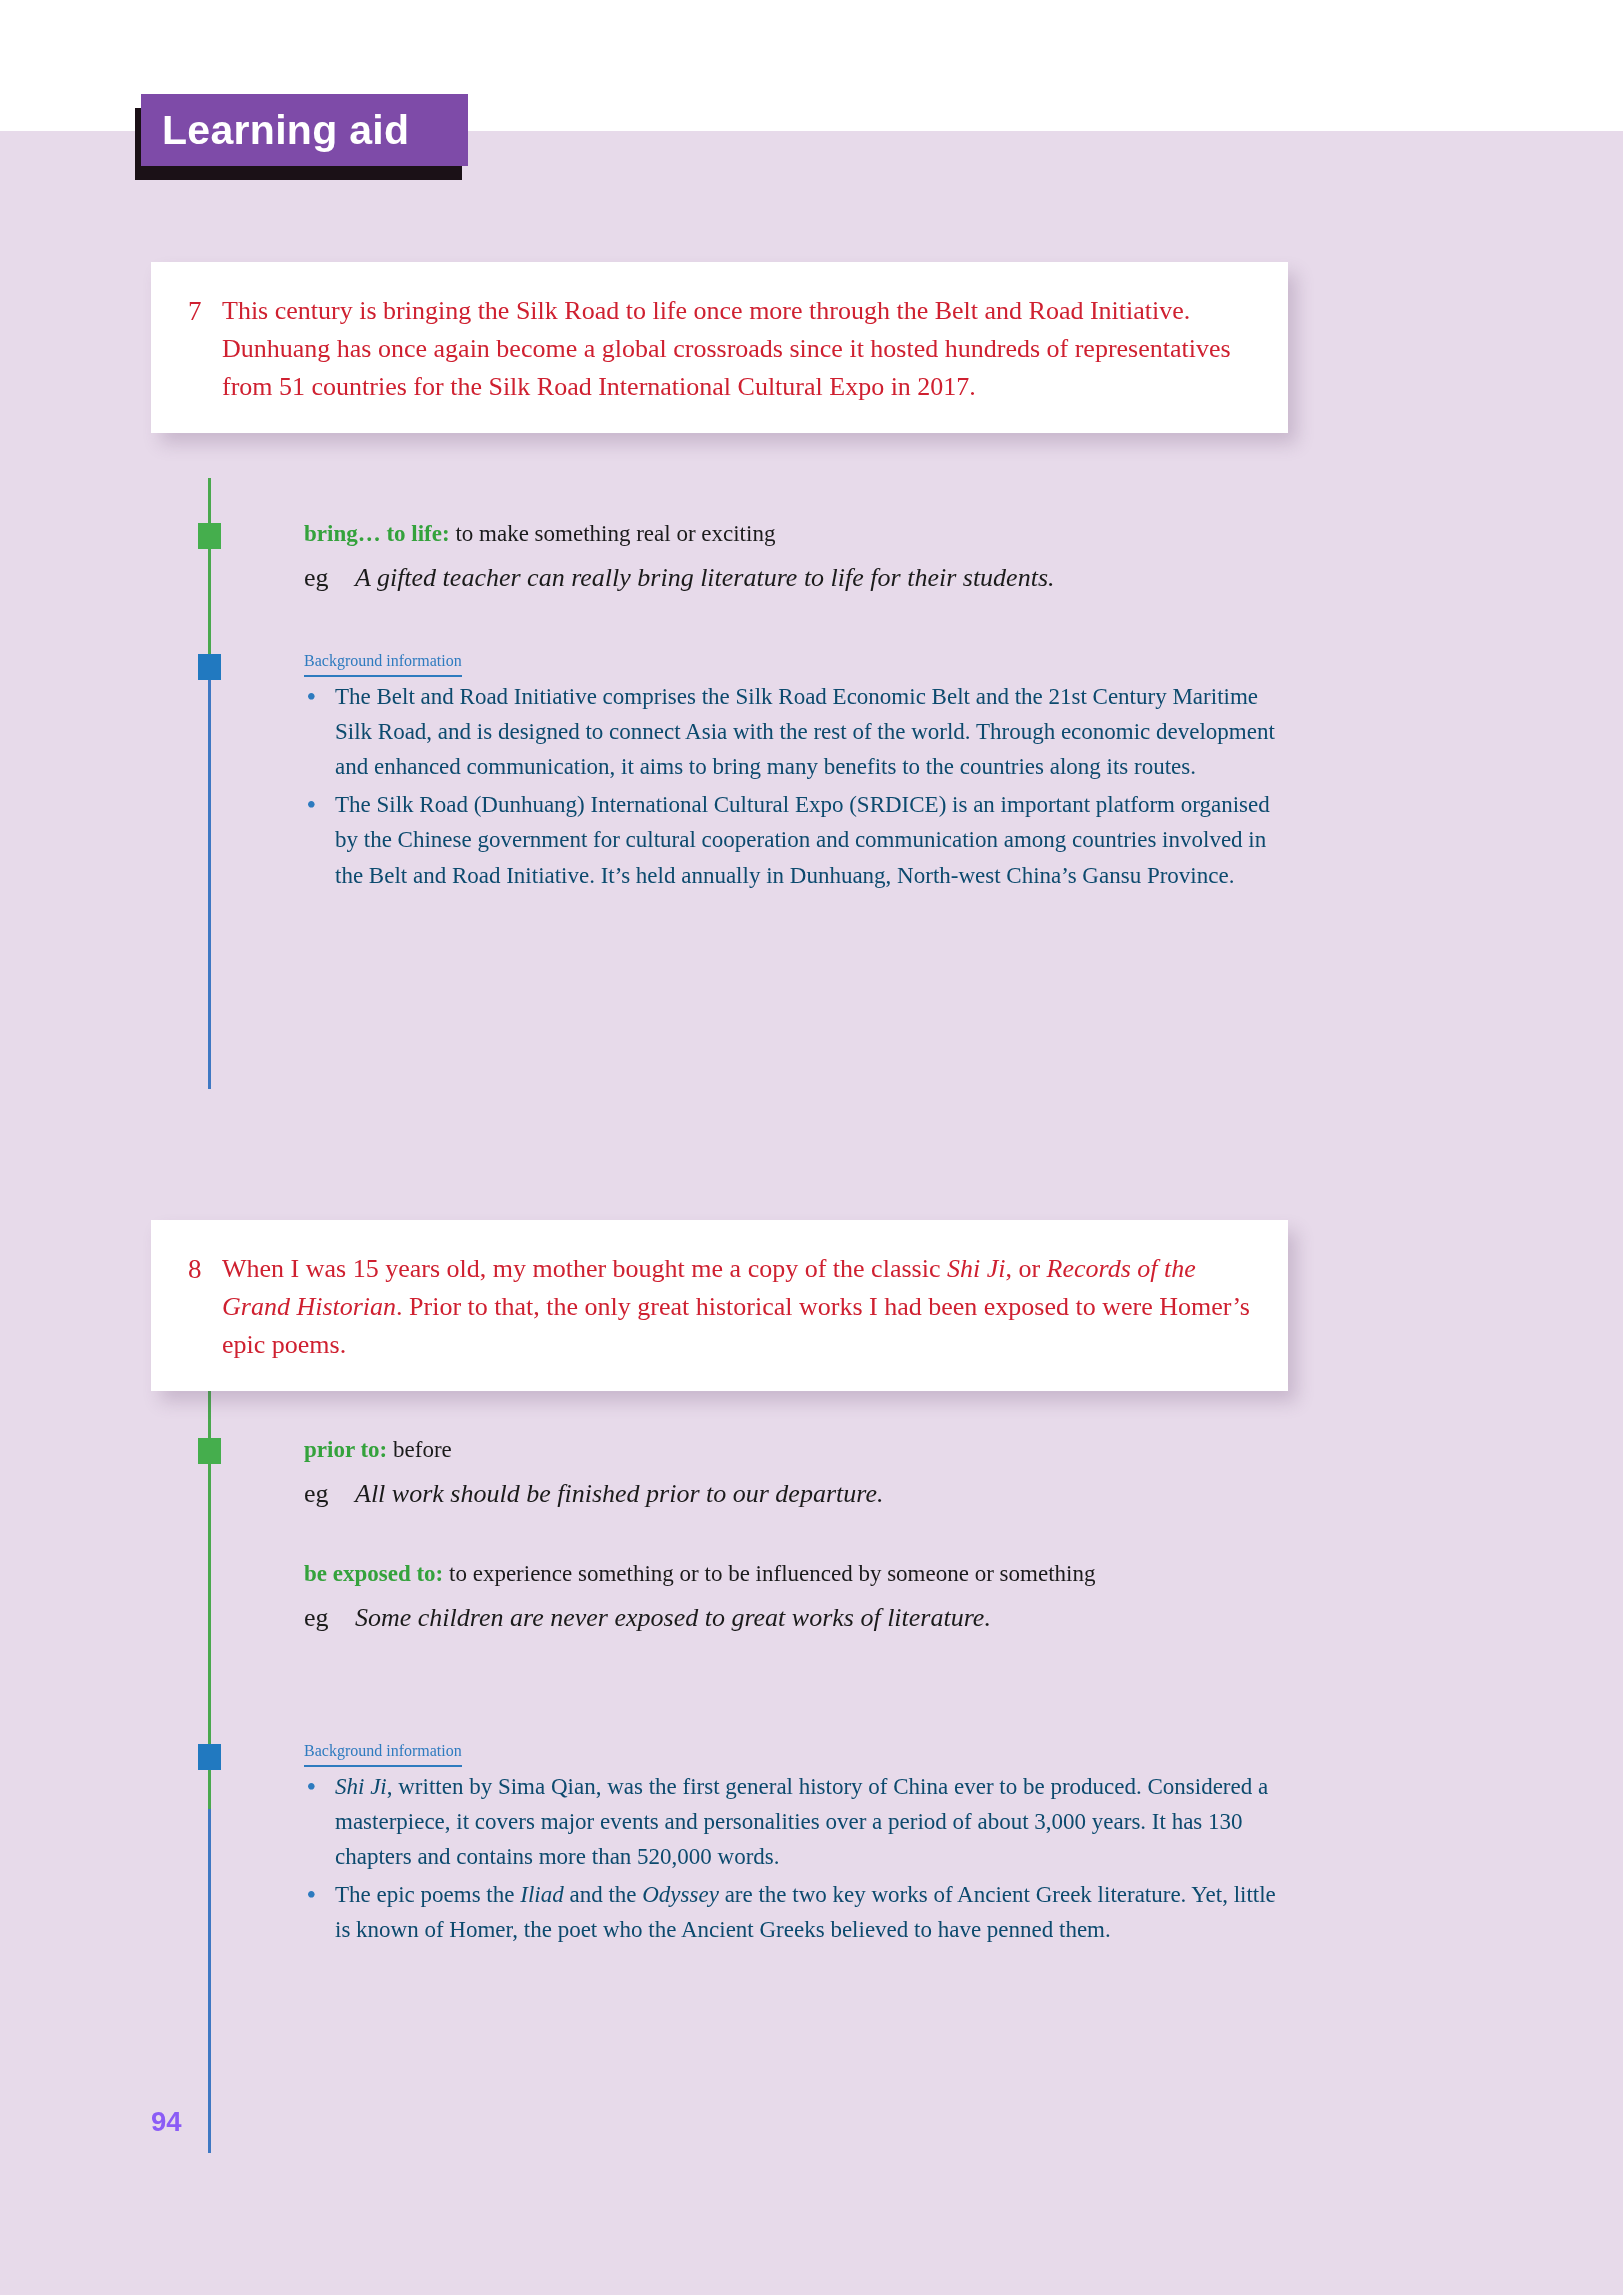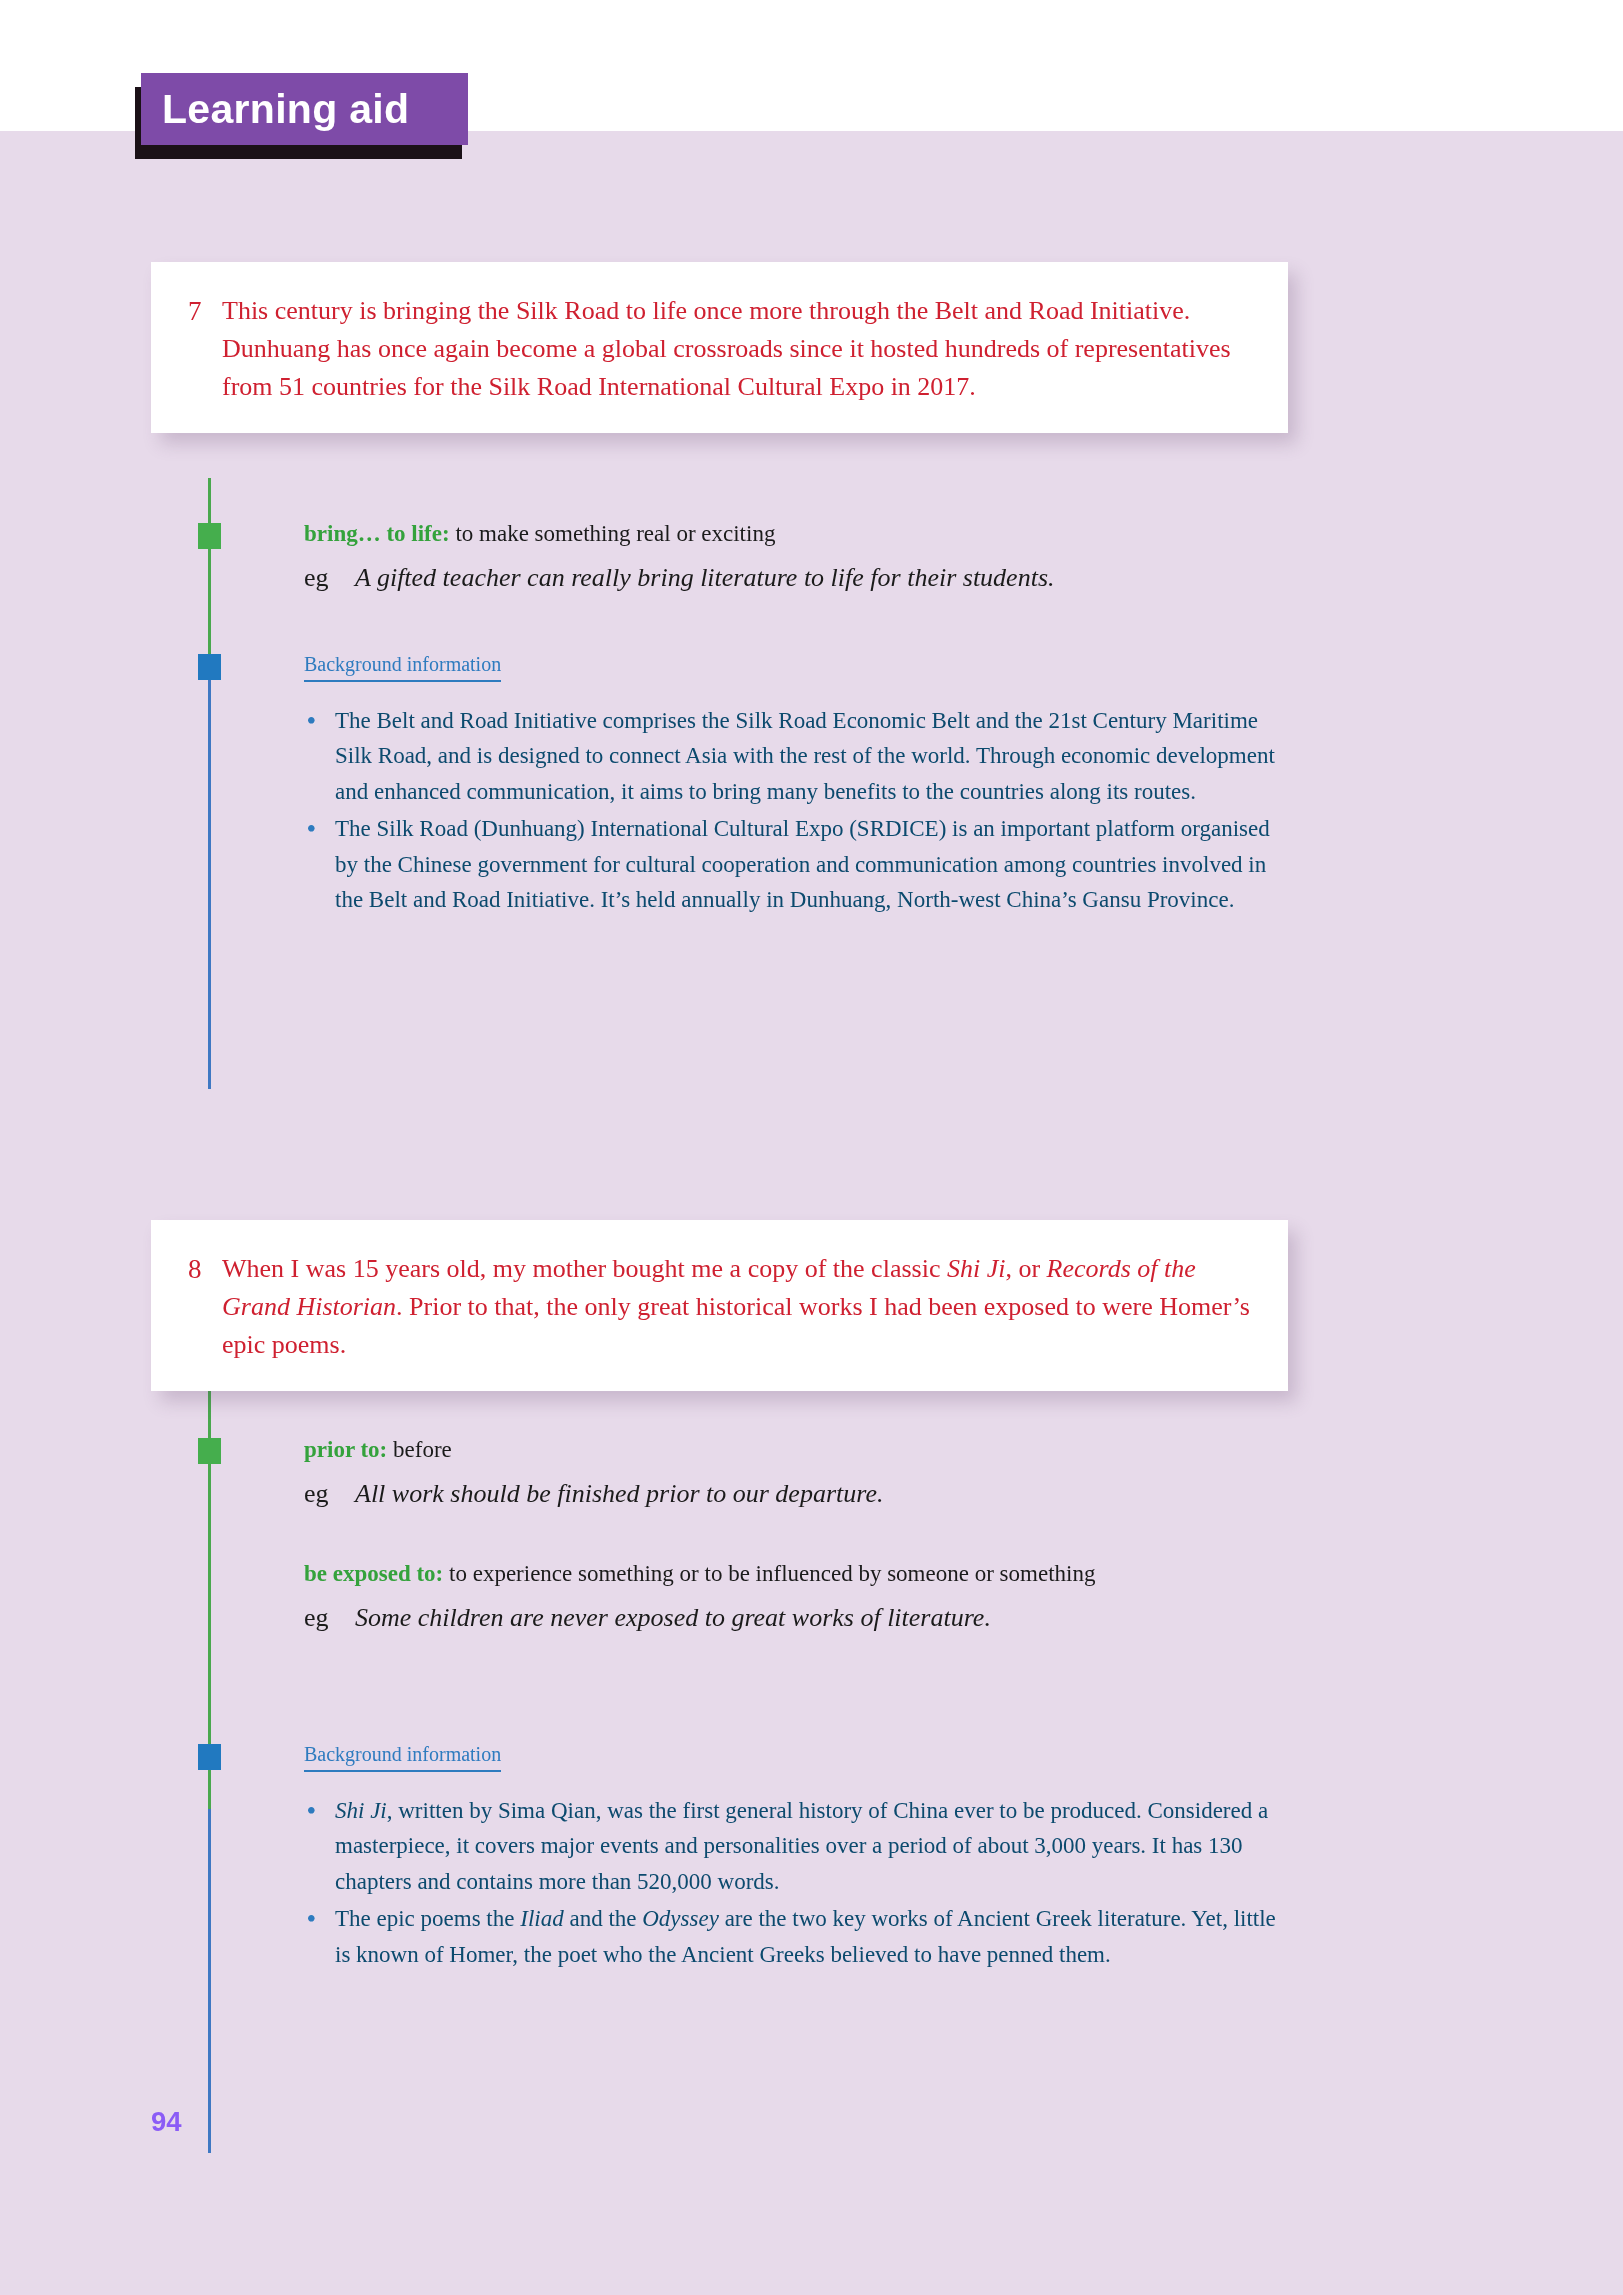--- a/index.html
+++ b/index.html
@@ -29,21 +29,21 @@
     left: 0; top: 0;
     width: 1623px;
     height: 131px;
     background: #ffffff;
   }
 
   
   .header-tab-wrap {
     position: absolute;
     left: 141px;
-    top: 73px;
+    top: 94px;
     z-index: 6;
   }
   .header-tab-shadow {
     position: absolute;
     left: -6.5px;
     top: 14.4px;
     width: 327px;
     height: 72px;
     background: #1b1117;
   }
@@ -143,26 +143,26 @@
   }
   .eg-label {
     flex: 0 0 51px;
     font-style: normal;
   }
   .eg-text { font-style: italic; flex: 1; }
 
   
   .bg-head {
     color: #2e7bbf;
-    font-size: 20px;
+    font-size: 16px;
     line-height: 1.3;
     display: inline-block;
     border-bottom: 2px solid #2e7bbf;
     padding-bottom: 3.3px;
-    margin-bottom: 21px;
+    margin-bottom: 2px;
   }
   .bg-list { margin: 0; padding: 0; list-style: none; }
   .bg-item {
     display: flex;
     align-items: flex-start;
     margin-bottom: 2.6px;
   }
   .bg-bullet {
     flex: 0 0 31px;
     color: #2e7bbf;

